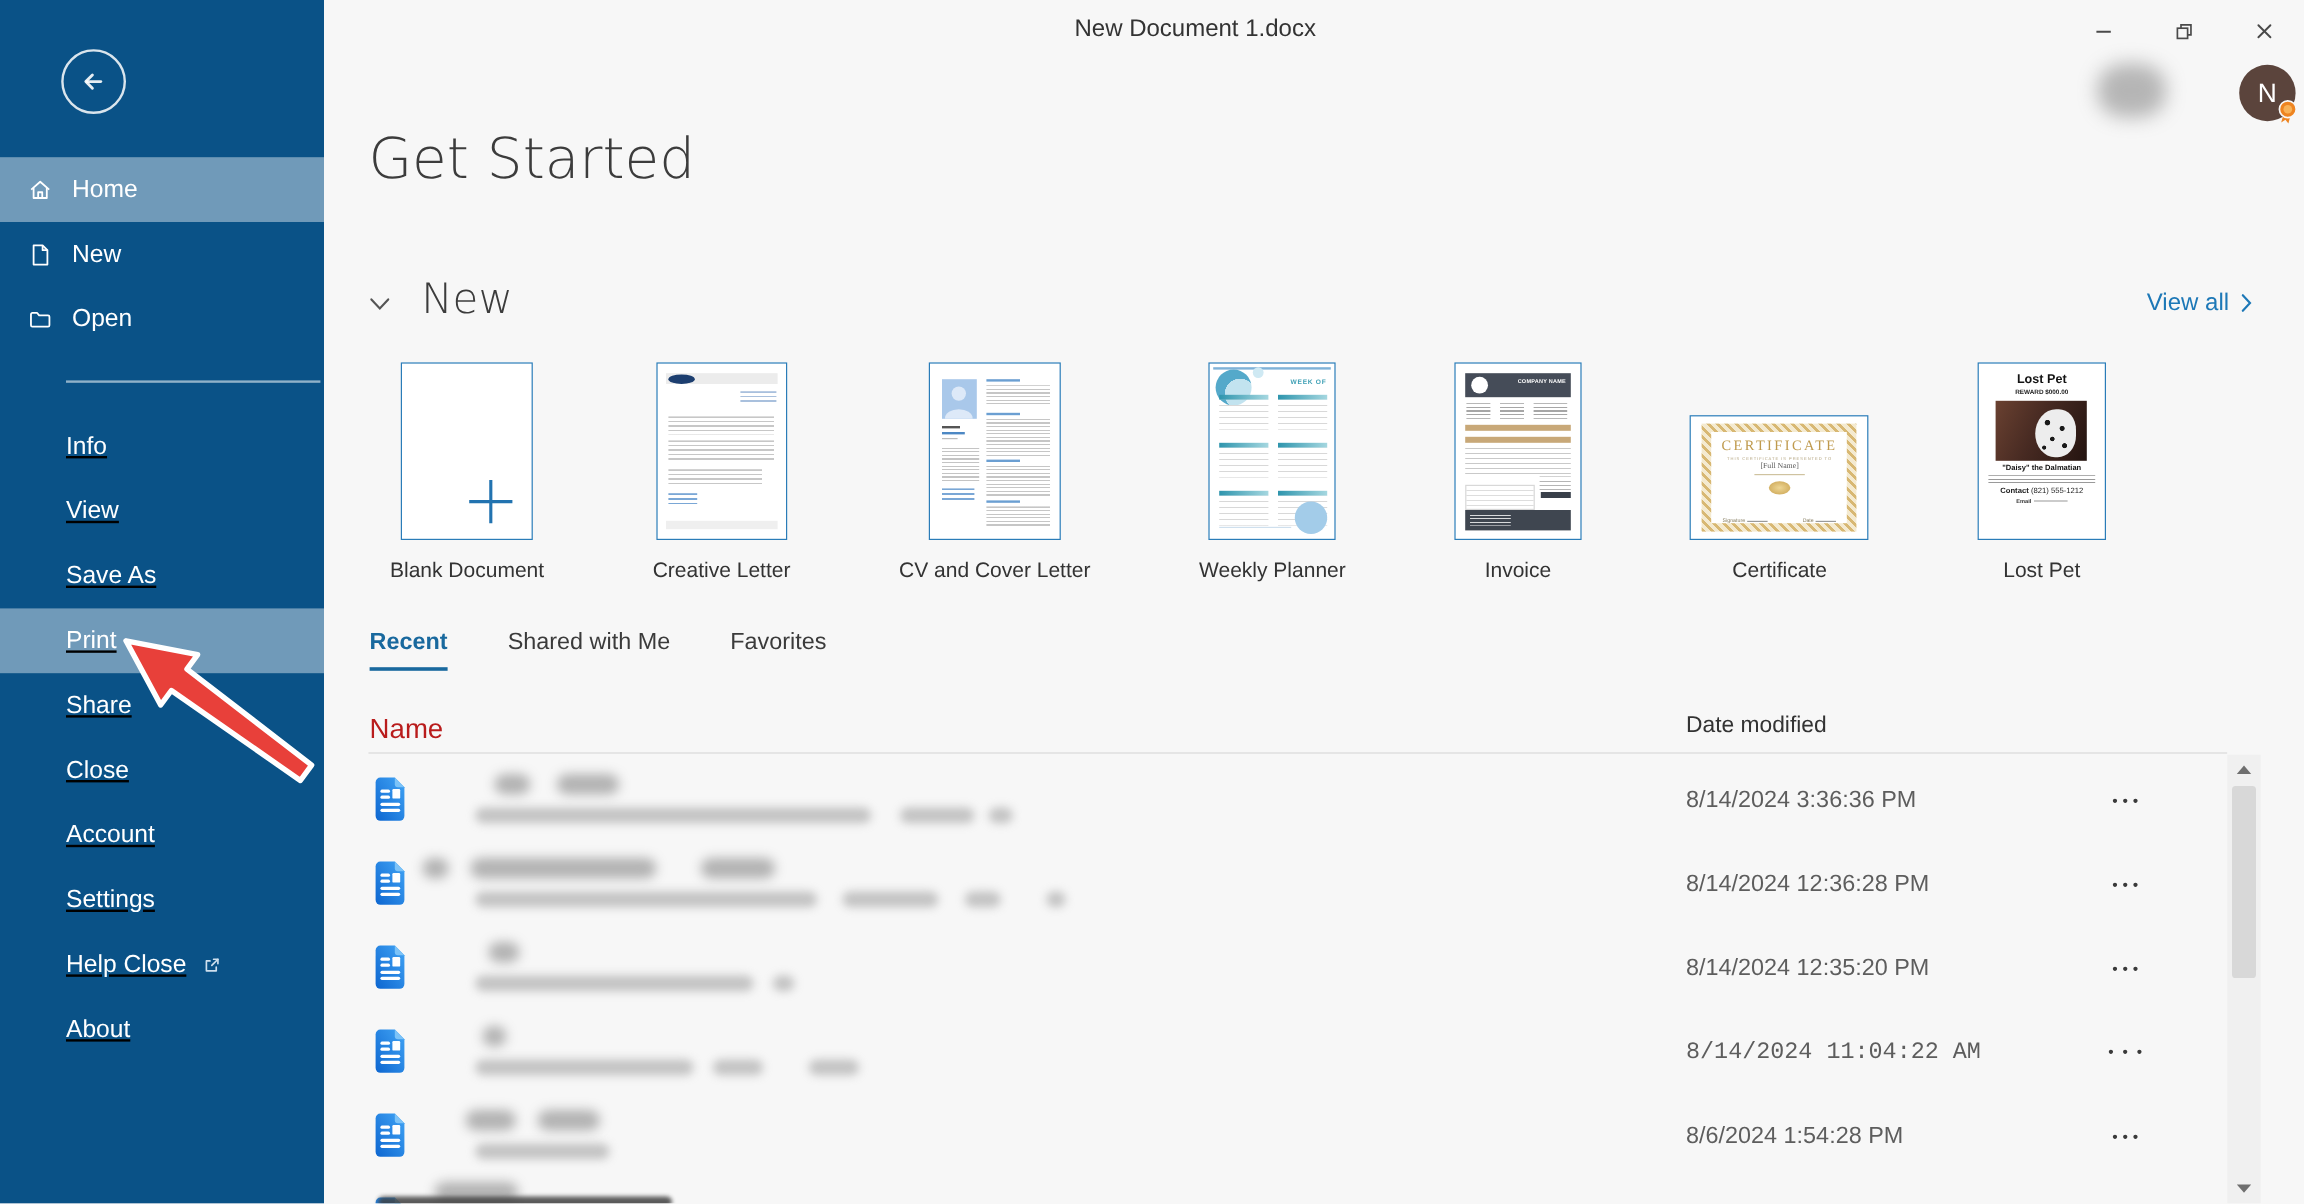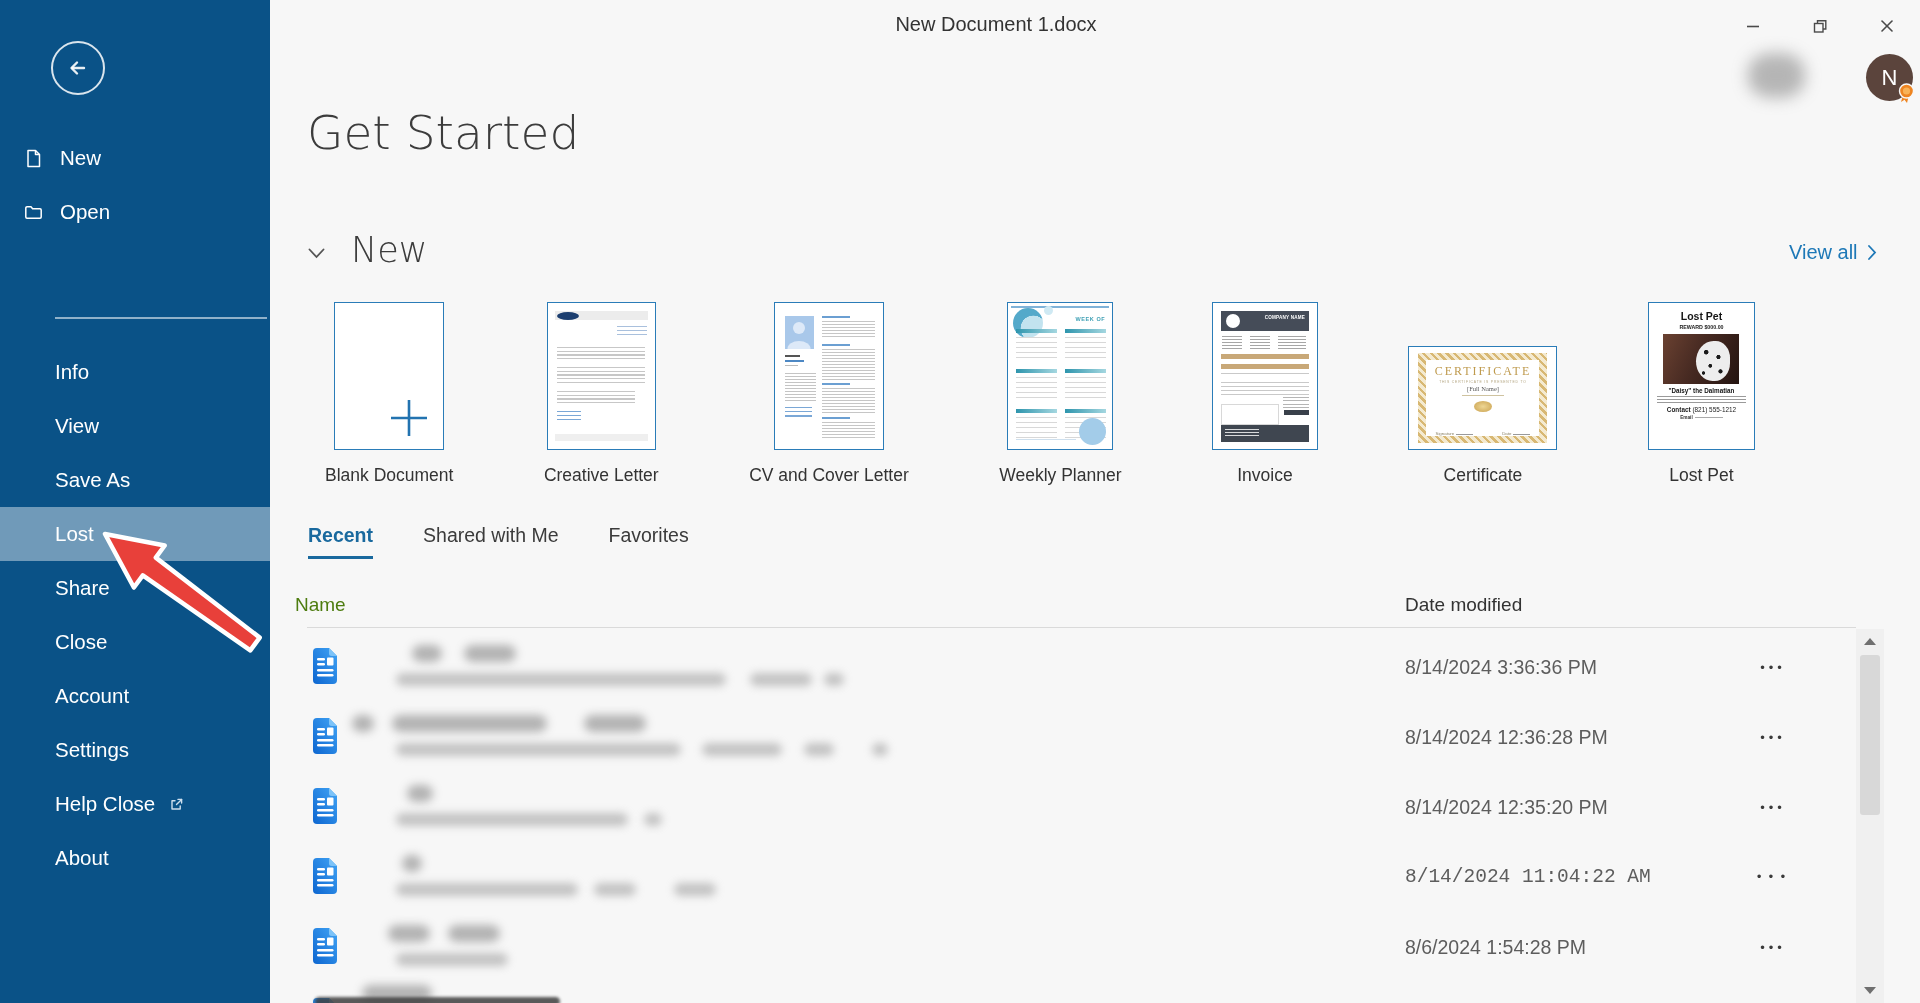--- a/index.html
+++ b/index.html
@@ -15,21 +15,21 @@
   
   .sidebar{position:absolute;left:0;top:0;width:270px;height:1003px;background:#0a5287;}
   .back-btn{position:absolute;left:51px;top:41px;width:54px;height:54px;border-radius:50%;
     border:2px solid rgba(255,255,255,.85);background:none;display:flex;align-items:center;justify-content:center;cursor:pointer;}
   .nav-top{position:absolute;left:0;top:131px;width:100%;}
   .nav-item{display:flex;align-items:center;height:54px;padding-left:23px;gap:16px;
     color:#fff;font-size:20.5px;cursor:pointer;}
   .nav-item.active{background:rgba(255,255,255,.42);}
   .nico{width:21px;height:21px;flex:0 0 auto;}
   .sidebar-divider{position:absolute;left:55px;right:3px;top:317px;height:2px;background:rgba(255,255,255,.55);}
-  .nav-menu{position:absolute;left:0;top:345px;width:100%;}
+  .nav-menu{position:absolute;left:0;top:345px;width:100%;text-decoration:underline;}
   .menu-item{height:54px;display:flex;align-items:center;padding-left:55px;font-size:20.5px;color:#fff;cursor:pointer;}
   .menu-item.active{background:rgba(255,255,255,.42);}
   .menu-item .ext{margin-left:14px;}
 
   
   .annot-arrow{position:absolute;left:85px;top:516px;z-index:30;pointer-events:none;}
 
   
   .titlebar-title{position:absolute;left:996px;top:13px;transform:translateX(-50%);
     font-size:20px;color:#333;white-space:nowrap;}
@@ -175,21 +175,21 @@
   .lp .em{font-size:4.7px;color:#333;margin-top:2px;}
   .lp .emtail{display:inline-block;width:28px;height:1px;background:#aaa;margin-left:2px;vertical-align:1px;}
 
   
   .tabs{position:absolute;left:308px;top:524px;display:flex;}
   .tab{margin-right:50px;font-size:19.5px;color:#3b3b3b;padding-bottom:9px;cursor:pointer;
     border-bottom:3.5px solid transparent;text-align:center;}
   .tab.active{color:#19699e;font-weight:bold;border-bottom-color:#19699e;}
 
   
-  .col-name{position:absolute;left:295px;top:594px;font-size:19px;color:#4d7c0f;}
+  .col-name{position:absolute;left:308px;top:594px;font-size:23px;color:#b91c1c;}
   .col-date{position:absolute;left:1405px;top:594px;font-size:19px;color:#333;}
   .list-divider{position:absolute;left:307px;top:627px;width:1549px;height:1px;background:#dadada;}
   .files-rows{position:absolute;left:0;top:632px;width:1856px;height:371px;overflow:hidden;}
   .file-row{position:absolute;left:0;width:100%;height:70px;cursor:pointer;}
   .file-row .doc-icon{position:absolute;left:310px;top:14px;width:30px;height:40px;}
   .file-row .l1,.file-row .l2{position:absolute;left:352px;top:0;width:1000px;height:100%;pointer-events:none;}
   .l1 .bl{position:absolute;top:13px;height:17px;border-radius:9px;background:#6e6e6e;opacity:.5;filter:blur(5px);}
   .l2 .bl{position:absolute;top:41px;height:13px;border-radius:7px;background:#8f8f8f;opacity:.5;filter:blur(4px);}
   .file-row.partial .l1 .bl{top:3px;}
   .file-row.partial .l2 .bl{top:15px;height:9px;background:#3e3e3e;opacity:.85;filter:blur(1.6px);}
@@ -221,20 +221,30 @@
   <button class="back-btn">
     <span>
       <svg width="26" height="26" viewBox="0 0 26 26" fill="none" stroke="rgba(255,255,255,.9)" stroke-width="2.4" stroke-linecap="round" stroke-linejoin="round">
         <path d="M19 13 H7.5"></path>
           <path d="M12 7.5 L6.5 13 L12 18.5"></path>
       </svg>
     </span>
   </button>
 
   <nav class="nav-top">
+    <div class="nav-item active">
+      <span class="nico">
+        <svg width="21" height="21" viewBox="0 0 21 21" fill="none" stroke="#fff" stroke-width="1.5" stroke-linejoin="round">
+          <path d="M3 10 L10.5 3.5 L18 10"></path>
+            <path d="M5 8.6 V17 H16 V8.6"></path>
+            <path d="M8.8 17 V12.2 H12.2 V17"></path>
+        </svg>
+      </span>
+      <span>Home</span>
+    </div>
     <div class="nav-item">
       <span class="nico">
         <svg width="21" height="21" viewBox="0 0 21 21" fill="none" stroke="#fff" stroke-width="1.5" stroke-linejoin="round">
           <path d="M5 2.5 H12.5 L16.5 6.5 V18.5 H5 Z"></path>
             <path d="M12.5 2.5 V6.5 H16.5"></path>
         </svg>
       </span>
       <span>New</span>
     </div>
     <div class="nav-item">
@@ -246,21 +256,21 @@
       <span>Open</span>
     </div>
   </nav>
 
   <div class="sidebar-divider"></div>
 
   <nav class="nav-menu">
     <div class="menu-item">Info</div>
     <div class="menu-item">View</div>
     <div class="menu-item">Save As</div>
-    <div class="menu-item active">Lost</div>
+    <div class="menu-item active">Print</div>
     <div class="menu-item">Share</div>
     <div class="menu-item">Close</div>
     <div class="menu-item">Account</div>
     <div class="menu-item">Settings</div>
     <div class="menu-item">
       <span>Help Close</span>
       <span class="ext">
         <svg width="15" height="15" viewBox="0 0 15 15" fill="none" stroke="#cfe0ee" stroke-width="1.4" stroke-linecap="round" stroke-linejoin="round">
           <path d="M6 3.8 H3 V12 H11.2 V9"></path>
             <path d="M7.5 7.5 L12.6 2.4"></path>

